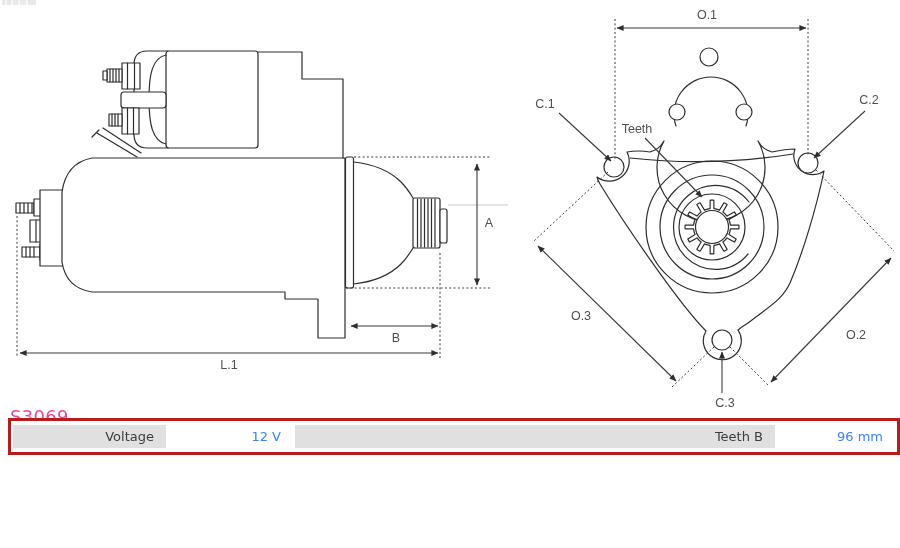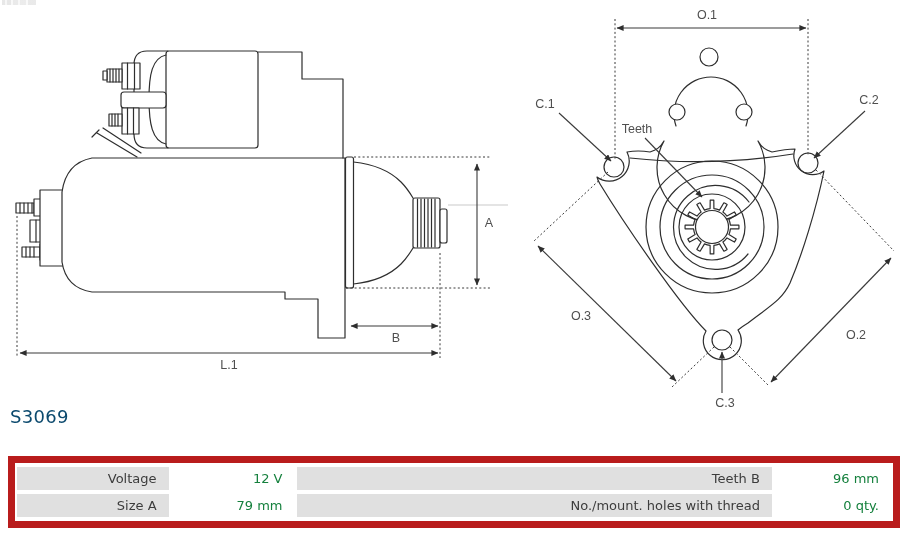--- a/index.html
+++ b/index.html
@@ -13,33 +13,33 @@
   }
   svg.draw{position:absolute;left:0;top:0;}
   svg .ln{fill:none;stroke:#2e2e2e;stroke-width:1.2;stroke-linejoin:round;stroke-linecap:round;}
   svg .lnw{fill:#ffffff;stroke:#2e2e2e;stroke-width:1.2;stroke-linejoin:round;}
   svg .dim{fill:none;stroke:#3a3a3a;stroke-width:1.1;}
   svg .dot{fill:none;stroke:#3a3a3a;stroke-width:1;stroke-dasharray:2 2.3;}
   svg .faint{fill:none;stroke:#c9c9c9;stroke-width:1;}
   svg text.dlb{font-family:"Liberation Sans",sans-serif;font-size:12.5px;fill:#4f4f4f;}
   .part-no{
     position:absolute;left:10px;top:406px;font-family:"DejaVu Sans",sans-serif;
-    font-size:18px;color:#0c4a6e;letter-spacing:.3px;
+    font-size:18px;color:#ec4899;letter-spacing:.3px;
   }
   table.spec{
-    position:absolute;left:8px;top:456px;
+    position:absolute;left:8px;top:418px;
     border-collapse:separate;border-spacing:2px 4px;
-    background:#ffffff;border:7px solid #b91c1c;
+    background:#ffffff;border:3px solid #b91c1c;
   }
   table.spec td{
     height:23px;font-family:"DejaVu Sans","Liberation Sans",sans-serif;font-size:13px;
     text-align:right;vertical-align:middle;white-space:nowrap;padding:0 12px 0 6px;
   }
   td.lbl{background:#e0e0e0;color:#3c3c3c;}
-  td.val{background:#ffffff;color:#15803d;}
+  td.val{background:#ffffff;color:#3b82f6;}
 </style>
 </head>
 <body>
 
 <div class="wm"></div>
 
 <svg class="draw" width="900" height="432" viewBox="0 0 900 432">
   <defs>
     <marker id="ah" markerWidth="9" markerHeight="8" refX="6.6" refY="3" orient="auto-start-reverse" markerUnits="userSpaceOnUse">
       <path d="M0,0 L7,3 L0,6 Z" fill="#2e2e2e"></path>
@@ -189,20 +189,14 @@
       <col style="width:480px">
       <col style="width:118px">
   </colgroup>
   <tbody>
     <tr>
       <td class="lbl">Voltage</td>
       <td class="val">12 V</td>
       <td class="lbl">Teeth B</td>
       <td class="val">96 mm</td>
     </tr>
-    <tr>
-      <td class="lbl">Size A</td>
-      <td class="val">79 mm</td>
-      <td class="lbl">No./mount. holes with thread</td>
-      <td class="val">0 qty.</td>
-    </tr>
   </tbody>
 </table>
 
 </body></html>

